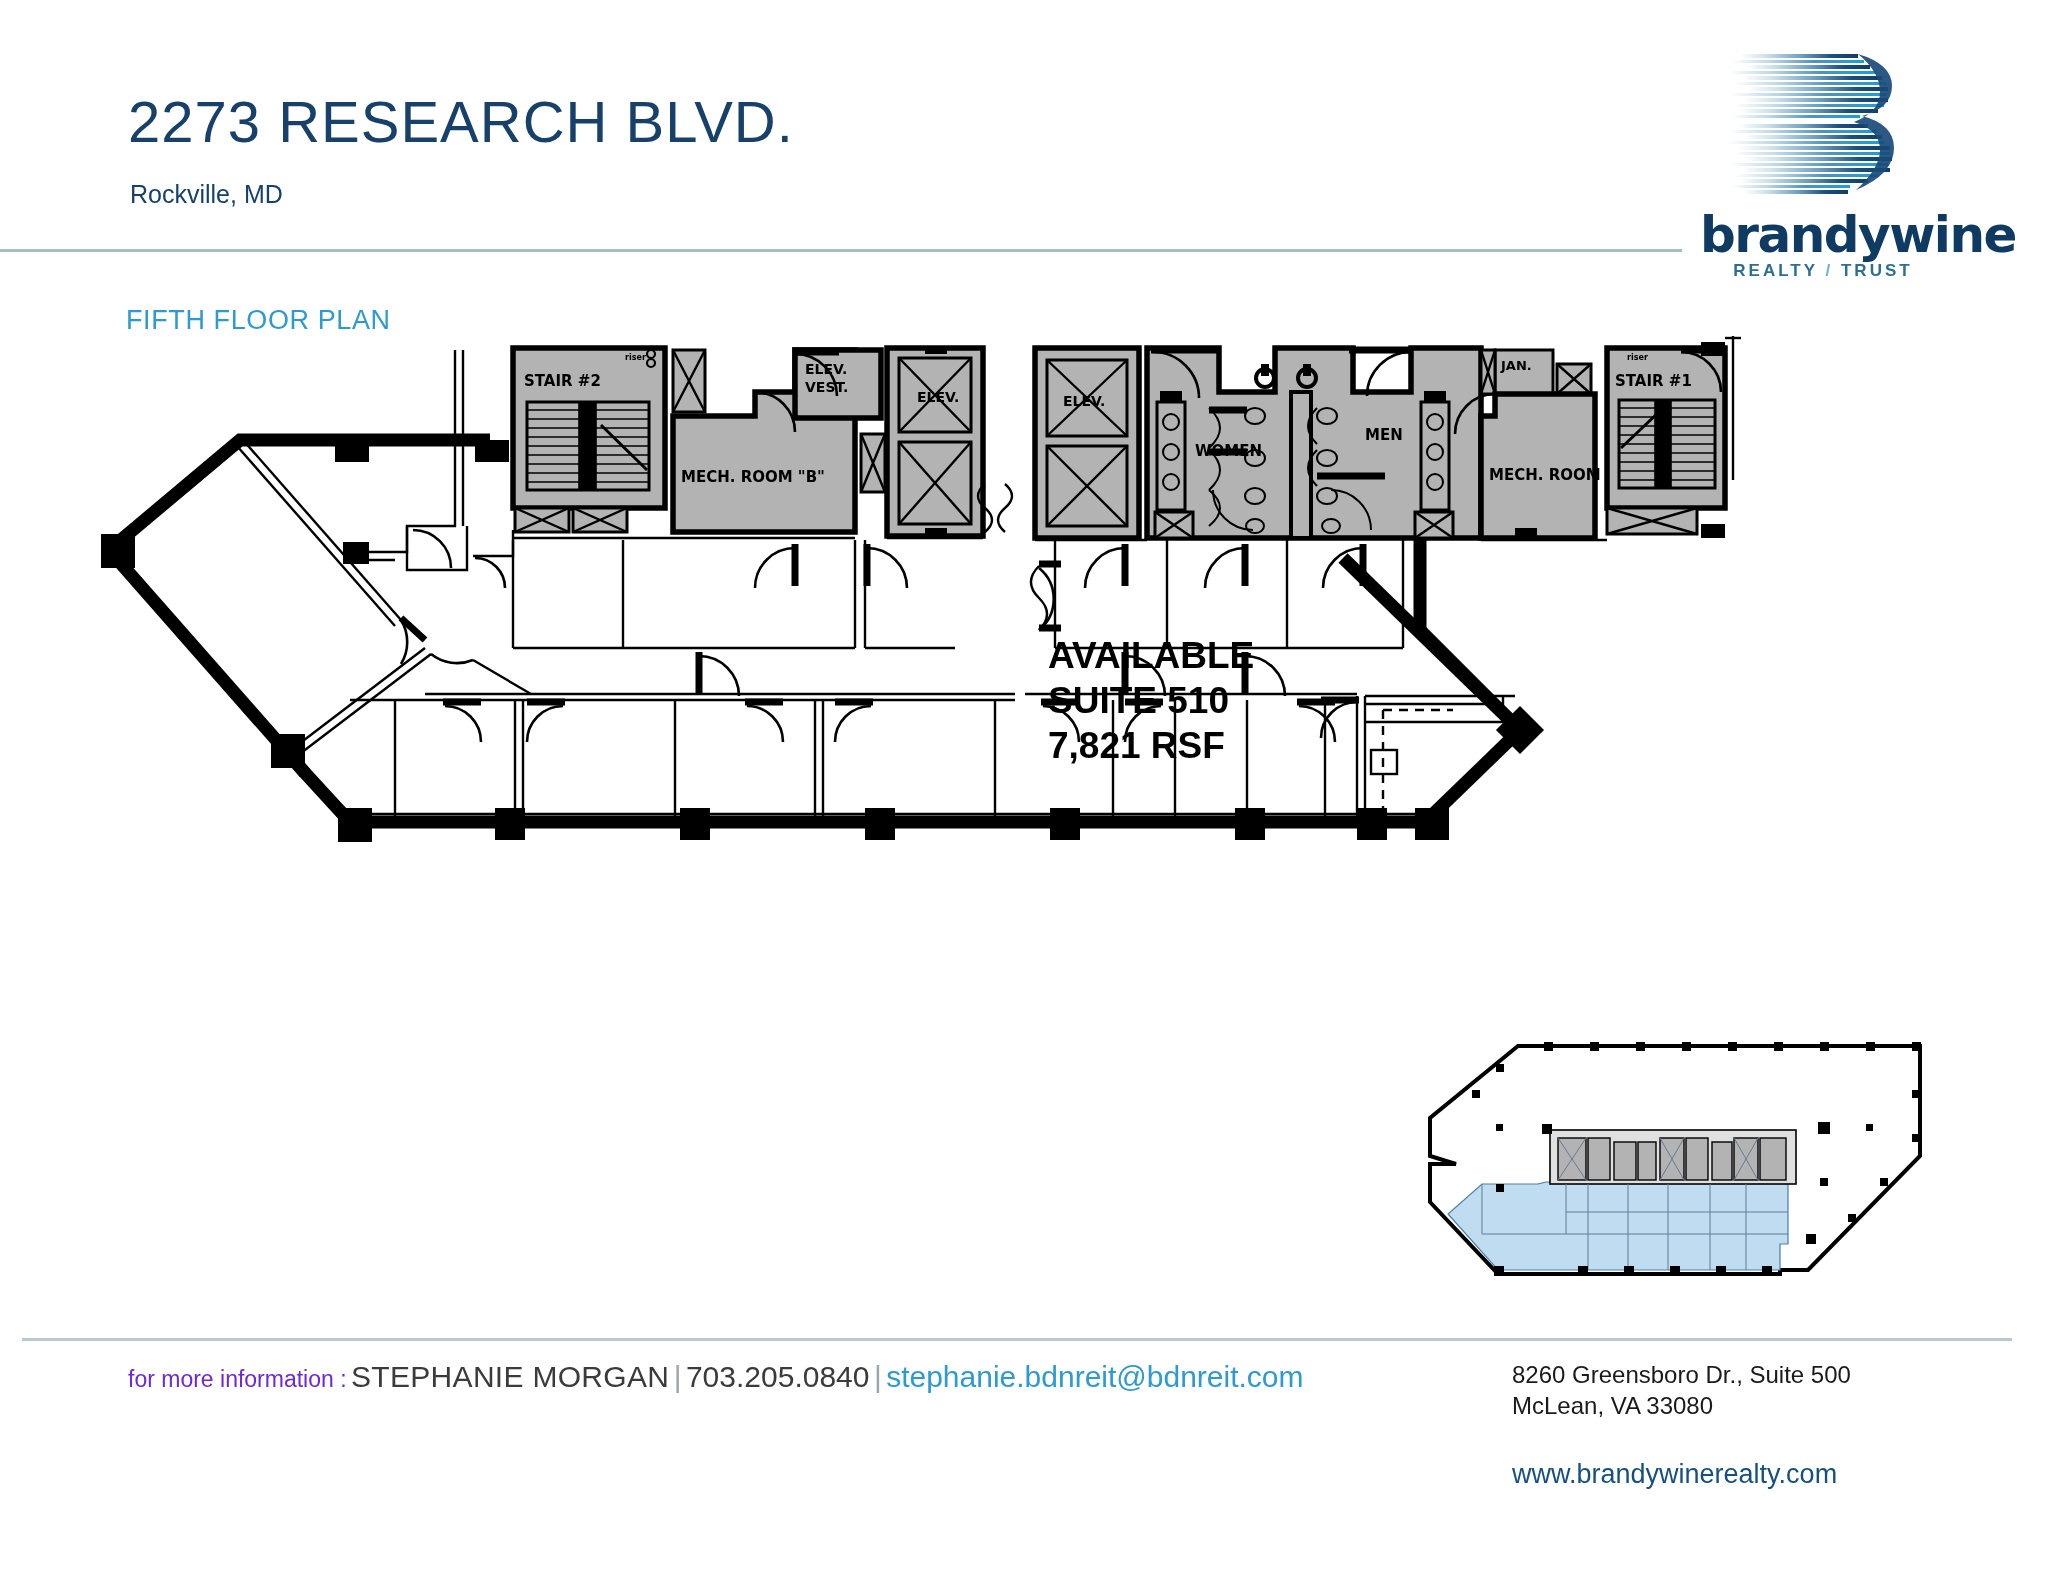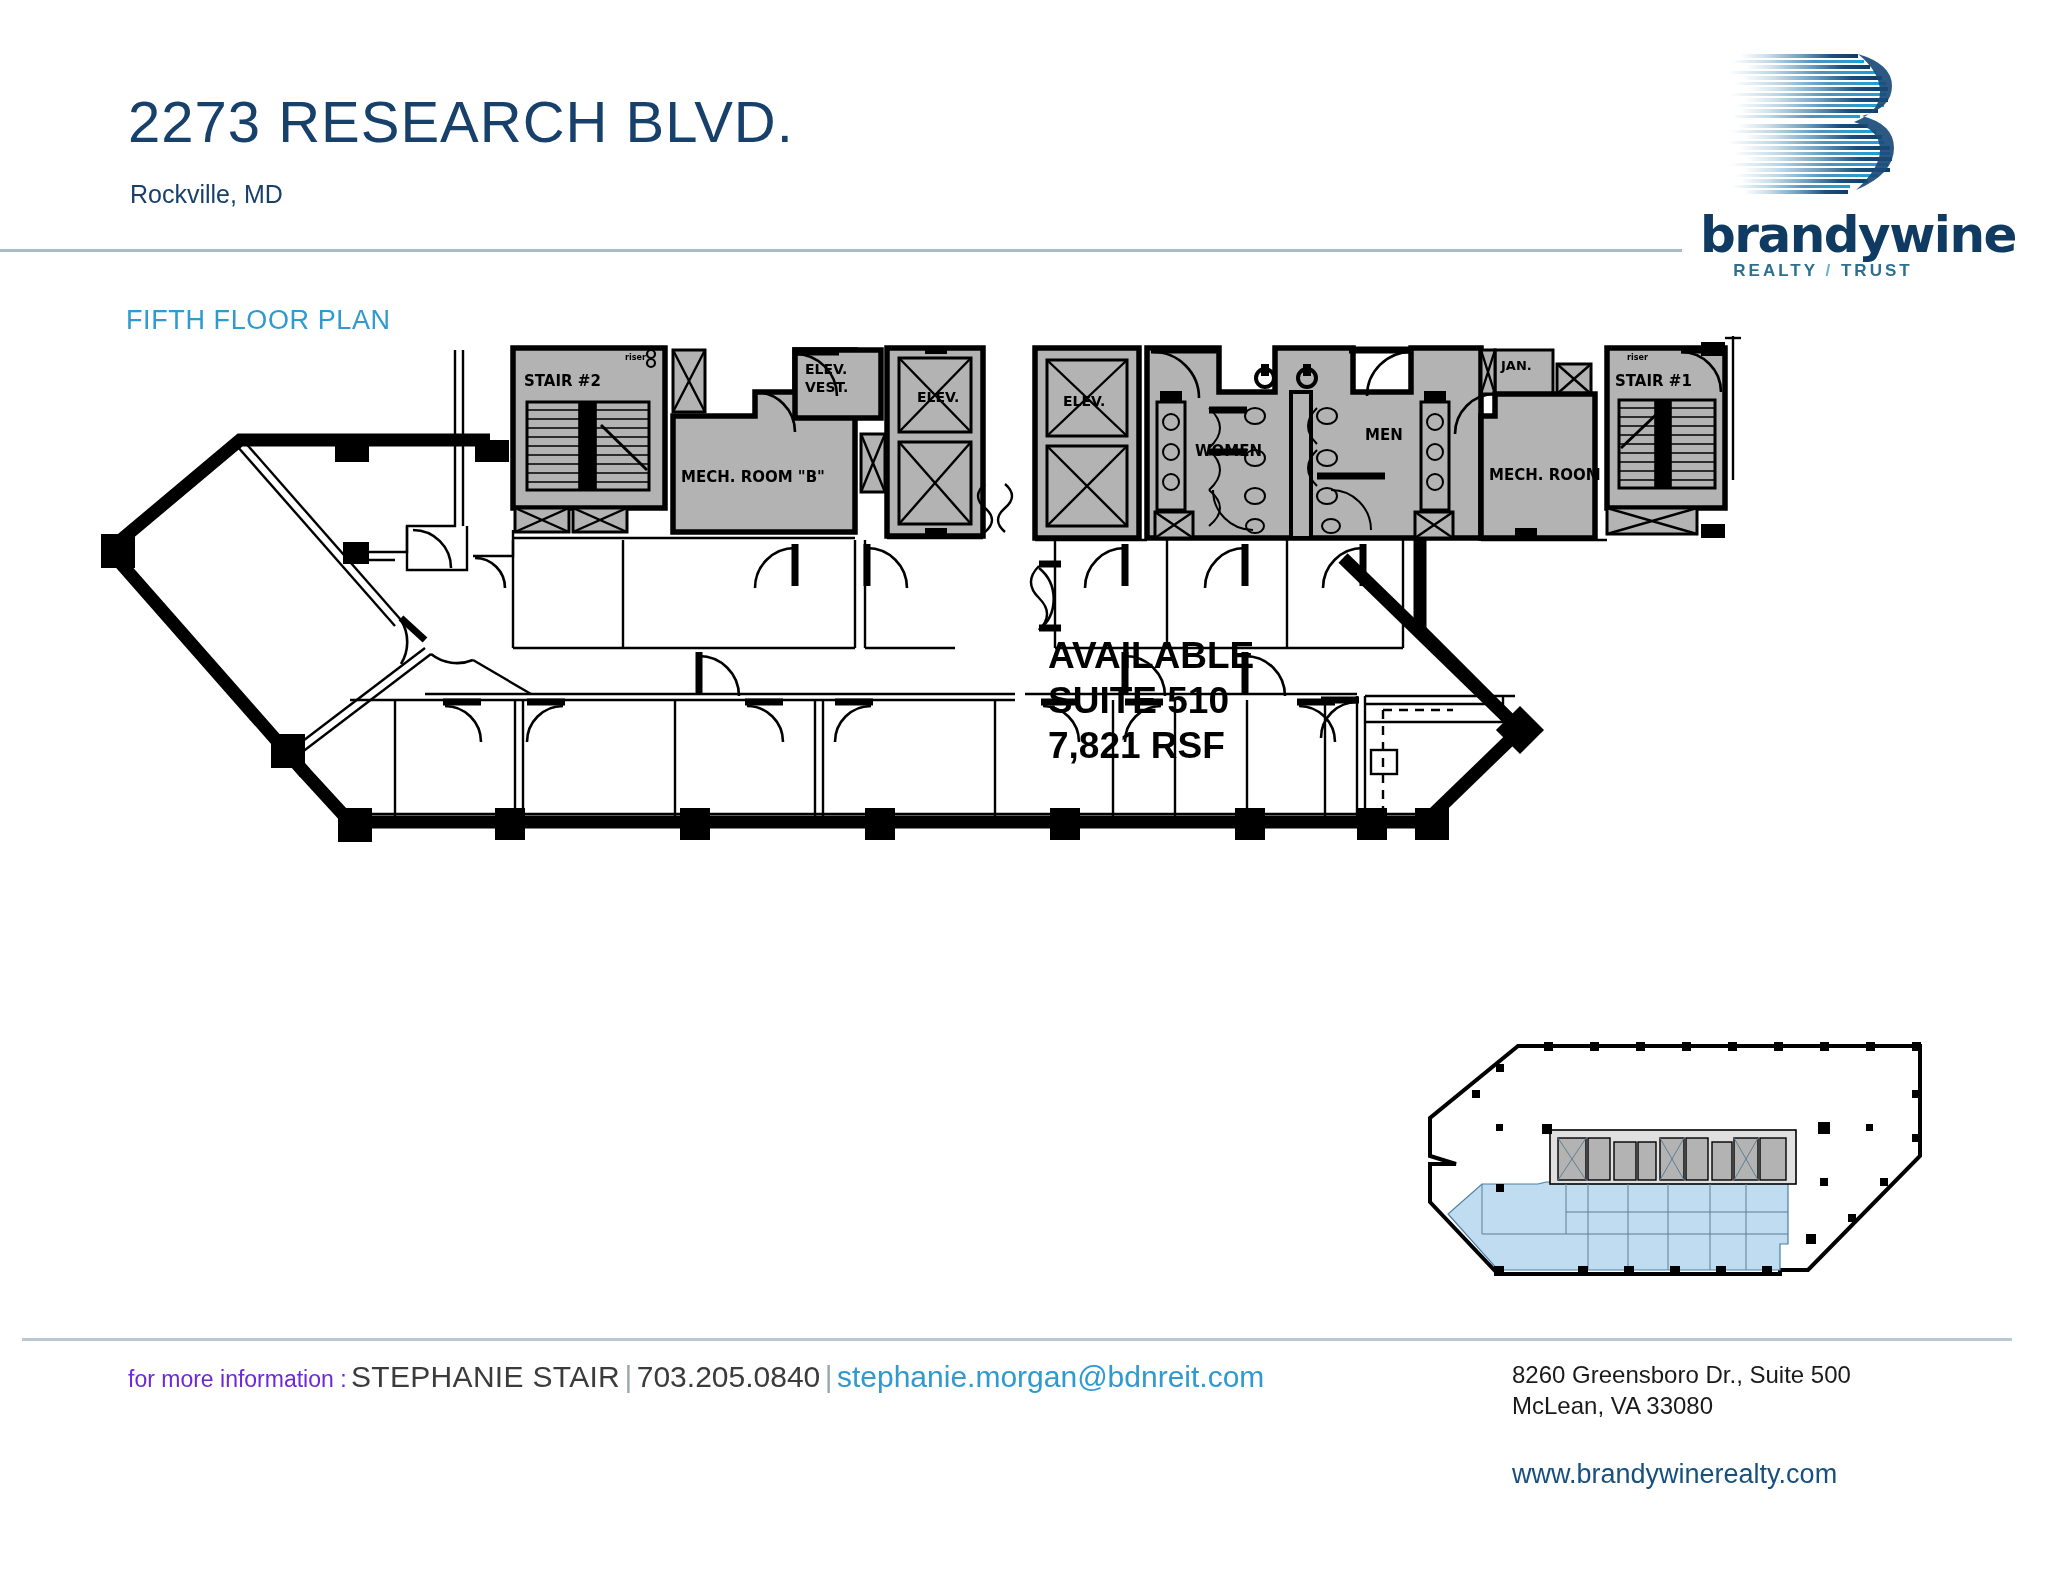--- a/index.html
+++ b/index.html
@@ -534,24 +534,24 @@
         <rect x="334" y="228" width="10" height="10"></rect>
     <rect x="378" y="196" width="10" height="10"></rect>
   </g>
 </svg>
 </div>
 
 <div id="footer-rule"></div>
 
 <div id="footer-left">
   <span id="fmi">for more information :</span>
-  <span id="agent">STEPHANIE STAIR</span>
+  <span id="agent">STEPHANIE MORGAN</span>
   <span id="sep">|</span>
   <span id="phone">703.205.0840</span>
   <span id="sep">|</span>
-  <span id="email">stephanie.morgan@bdnreit.com</span>
+  <span id="email">stephanie.bdnreit@bdnreit.com</span>
 </div>
 
 <div id="footer-right">
   <div>8260 Greensboro Dr., Suite 500</div>
   <div>McLean, VA  33080</div>
 </div>
 <div id="website">www.brandywinerealty.com</div>
 
 </body></html>

